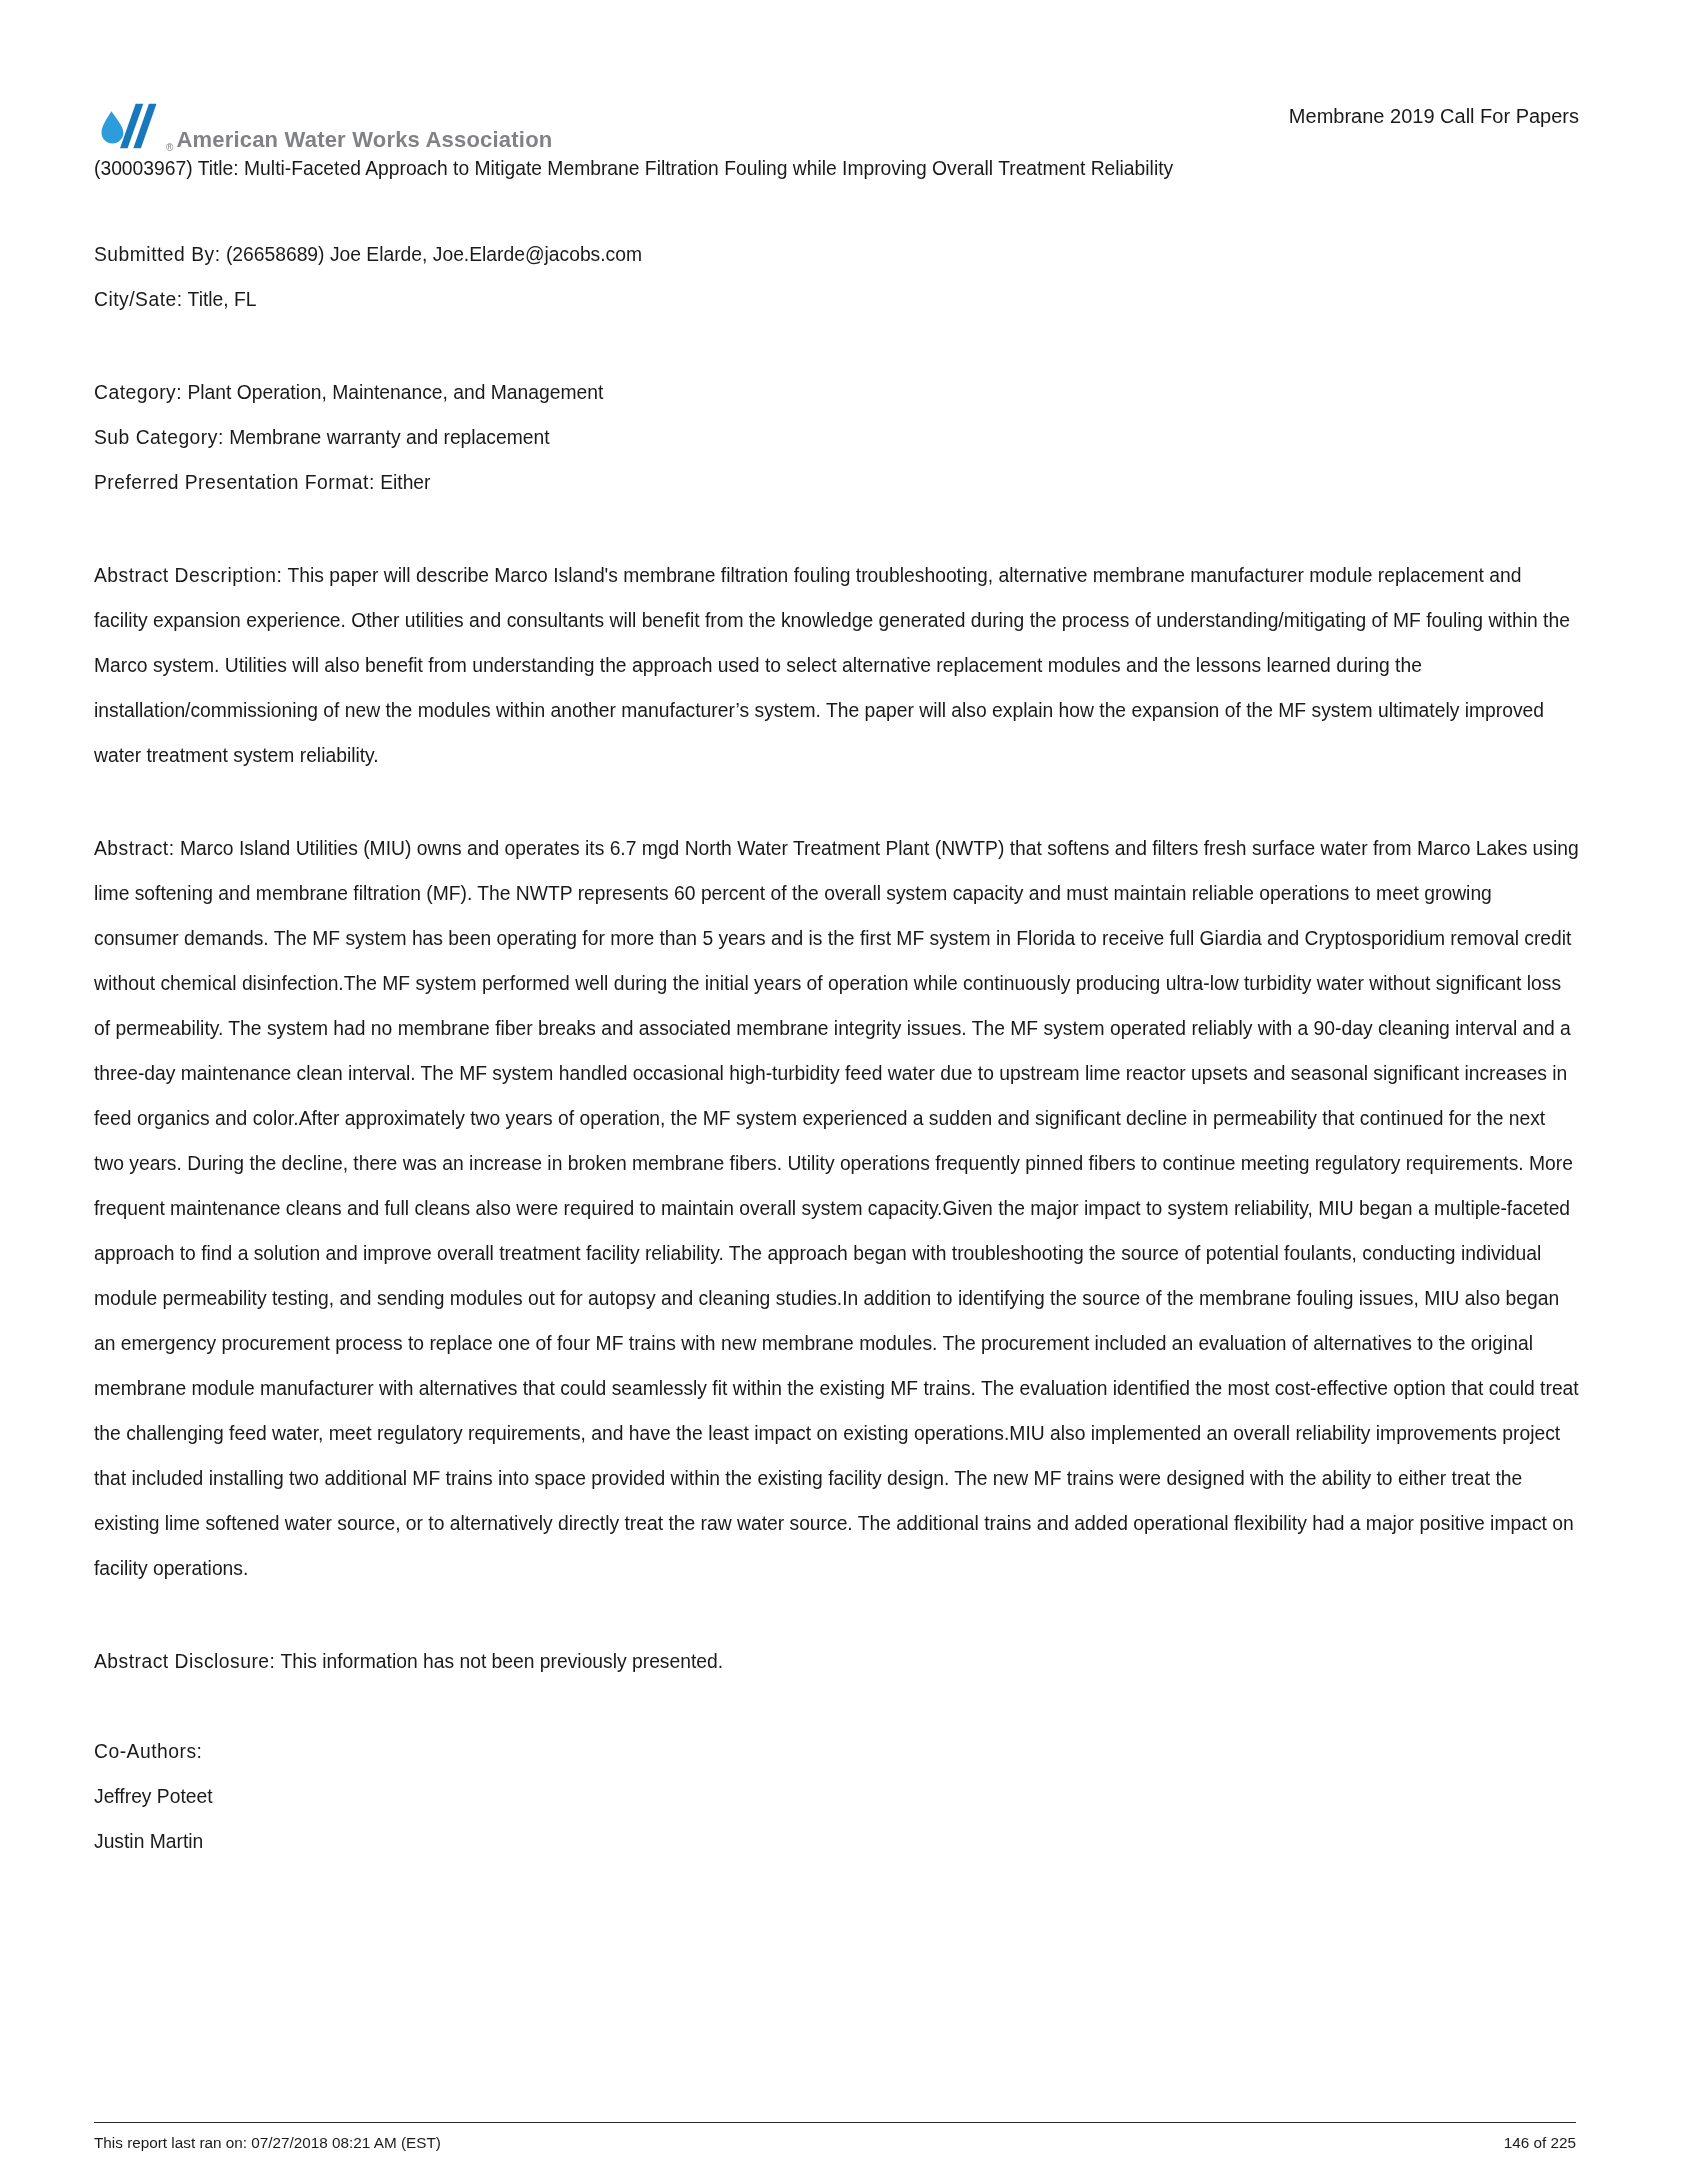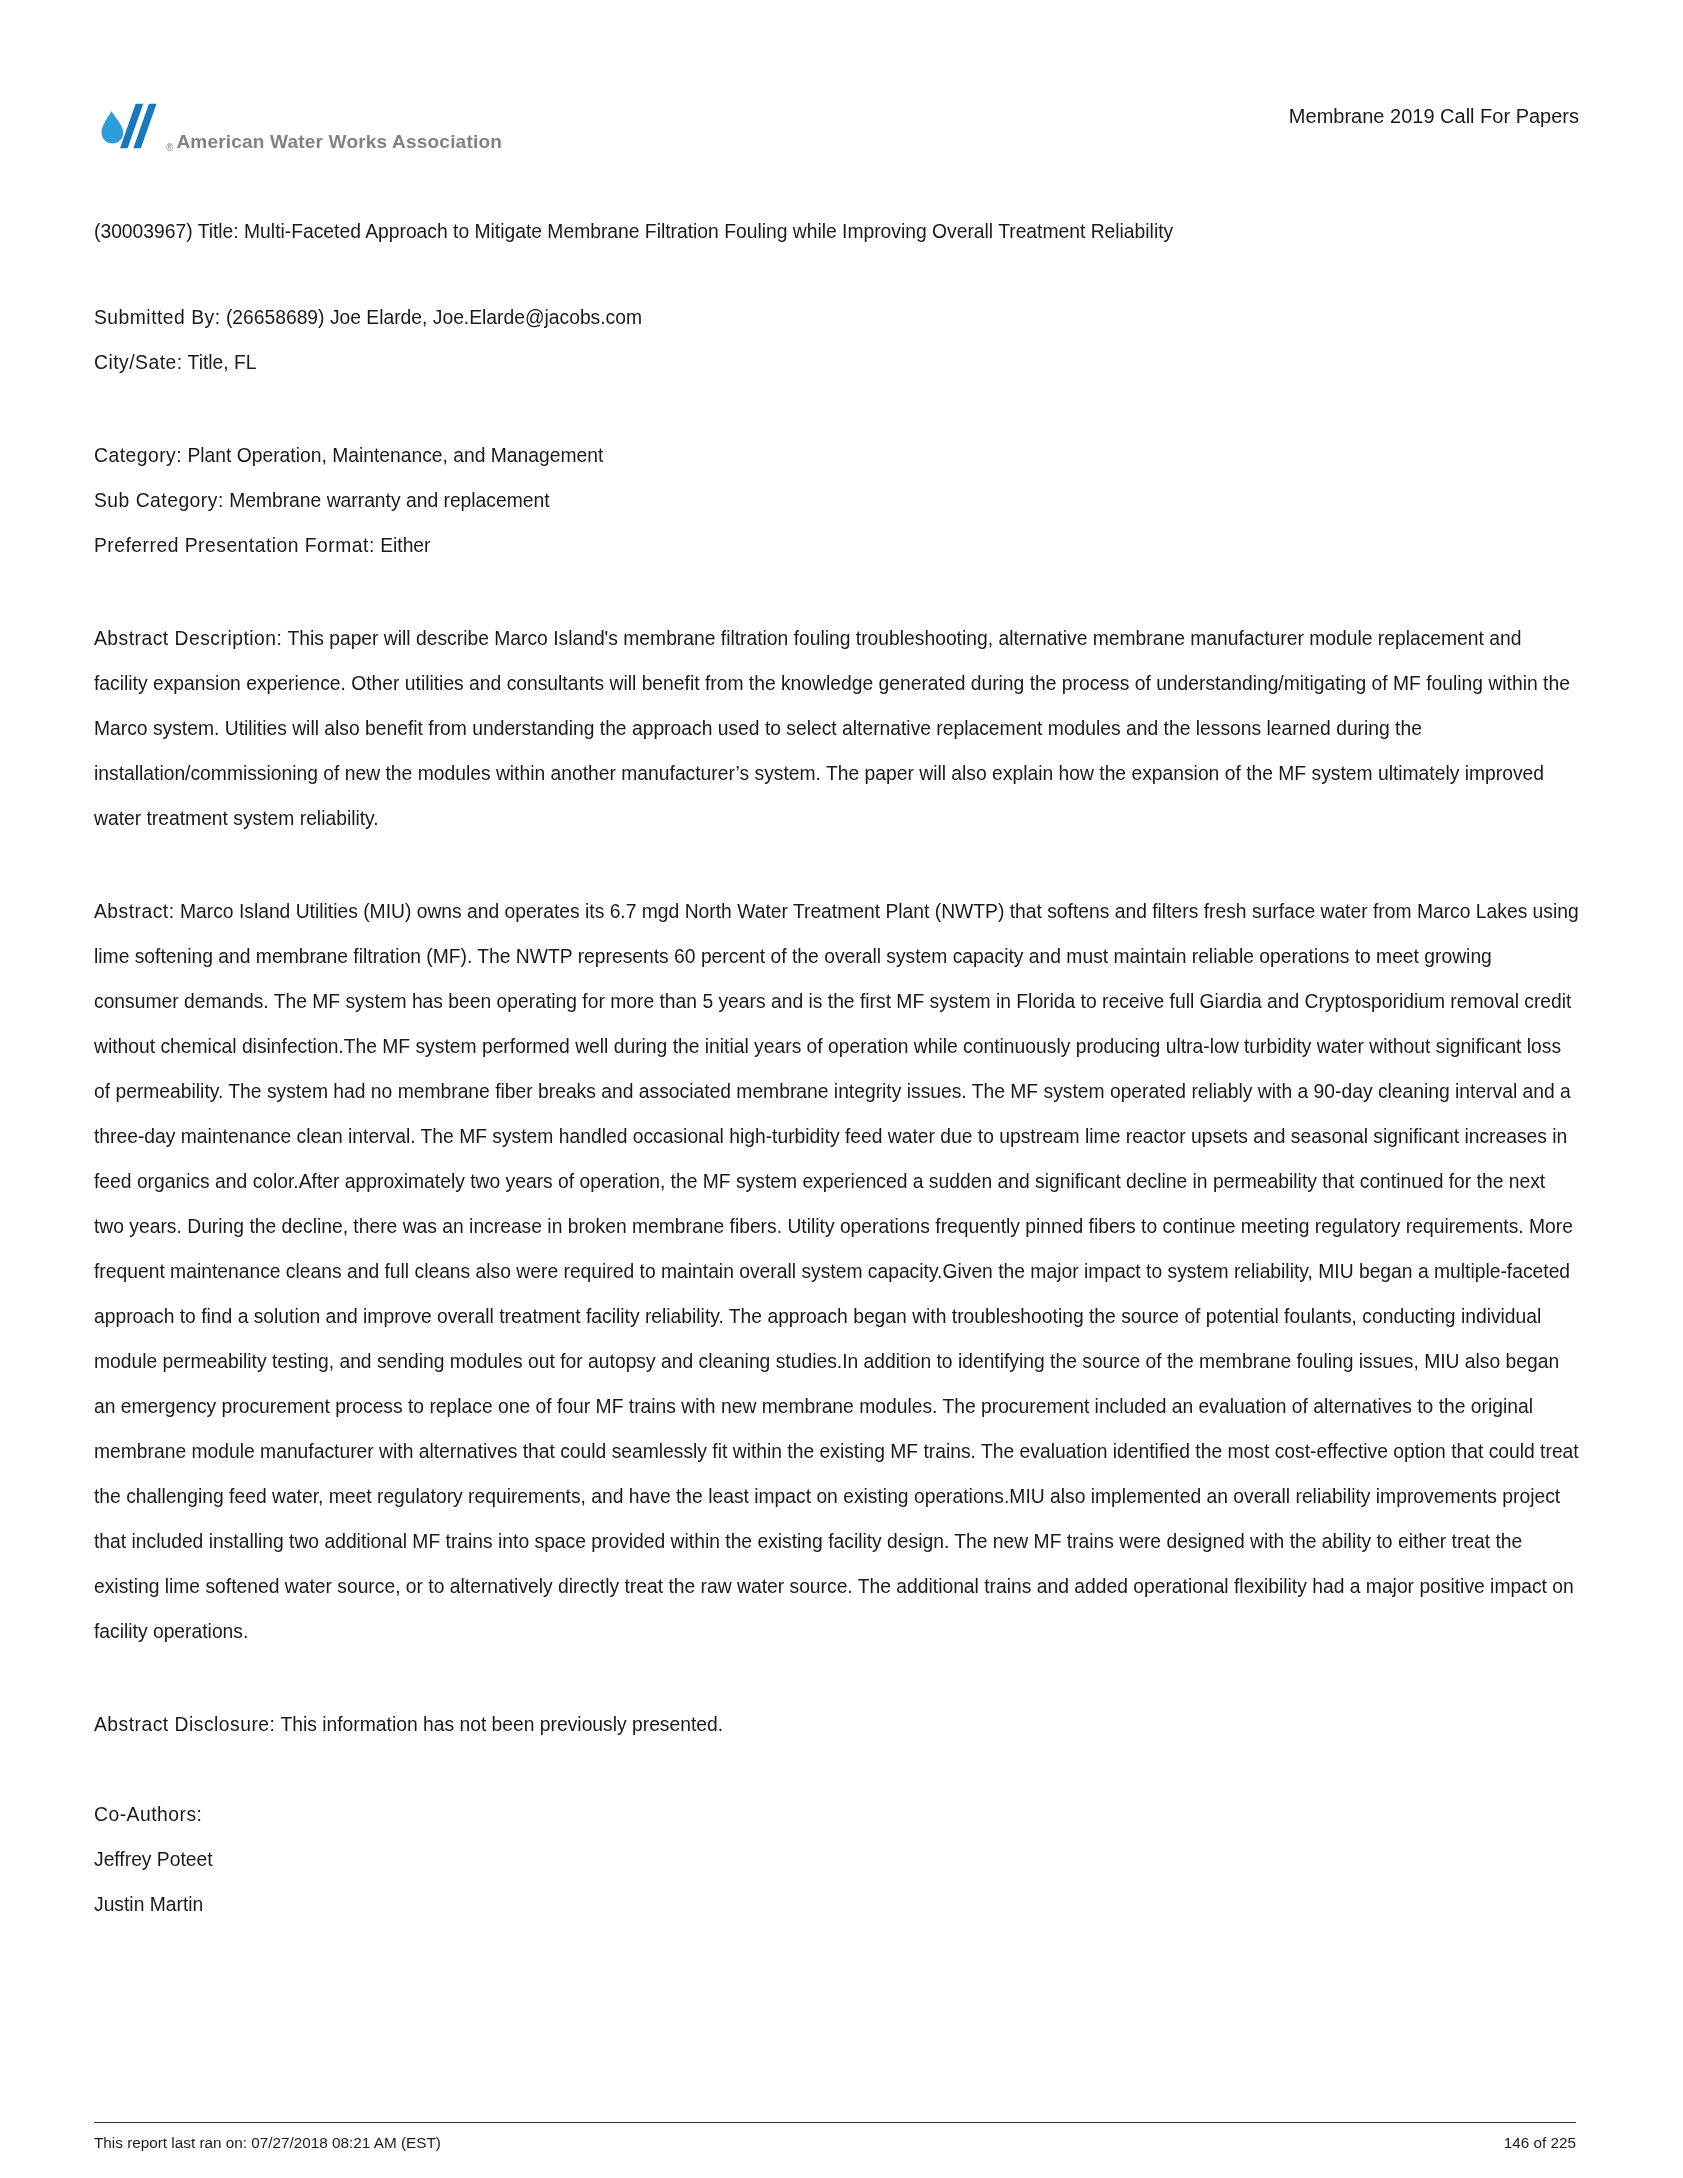--- a/index.html
+++ b/index.html
@@ -30,27 +30,27 @@
   .logo svg { display: block; }
   .logo-reg {
     font-size: 10px;
     color: #808285;
     margin: 0 3px 1px 1px;
     line-height: 1;
   }
   .logo-text {
     color: #808285;
     font-weight: 600;
-    font-size: 19px;
+    font-size: 22px;
     letter-spacing: 0.2px;
     line-height: 1;
     margin-bottom: 3px;
   }
   .report-title { font-size: 20px; margin-top: 6px; }
-  .doc-title { margin-top: 63px; line-height: 30px; }
+  .doc-title { line-height: 30px; }
   .meta-block { margin-top: 48px; }
   .line { line-height: 45px; white-space: nowrap; }
   .label { letter-spacing: 0.5px; }
   .para { margin-top: 48px; line-height: 45px; text-align: left; }
   .coauthors { margin-top: 45px; }
   .footer {
     position: absolute;
     left: 94px;
     right: 107px;
     bottom: 26px;

